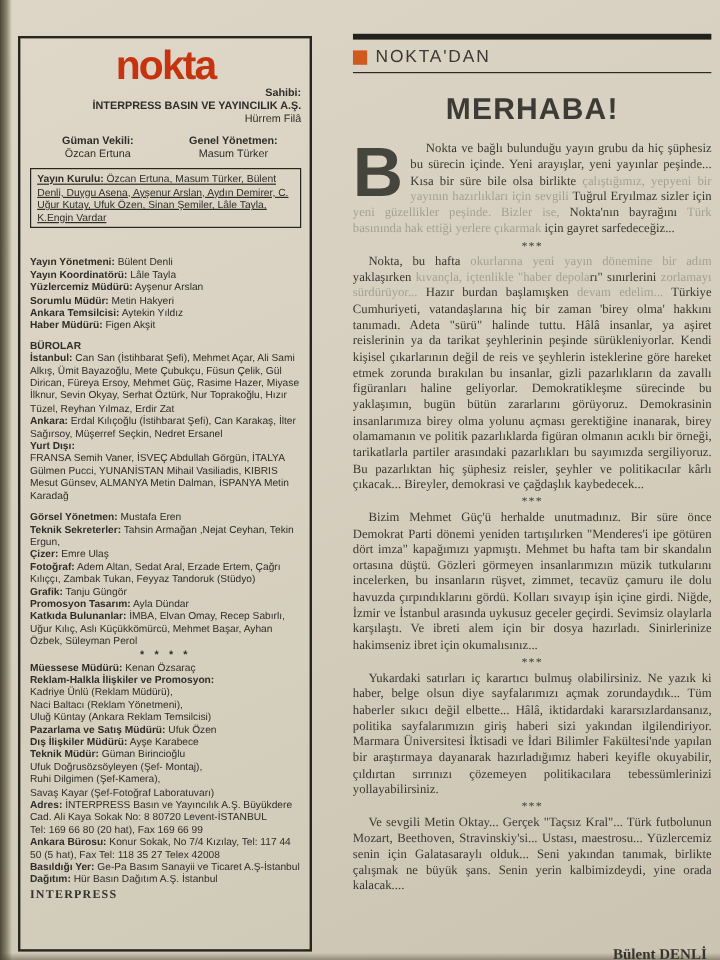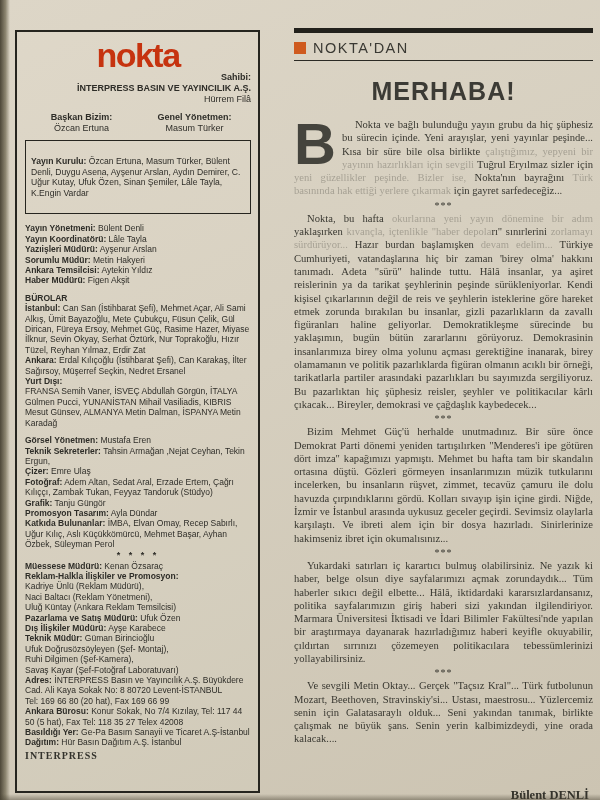--- a/index.html
+++ b/index.html
@@ -19,22 +19,22 @@
     border:2px solid #26251f;padding:4px 7px 4px 8px;box-sizing:border-box;
     overflow:hidden;background:rgba(255,252,240,.06);
   }
   .logo{display:block;text-align:center;font-weight:bold;font-size:34px;line-height:34px;
     letter-spacing:-1.5px;color:#c6330f;margin-top:2px;}
   .c-line{text-align:right;font-size:9px;line-height:11px;}
   .c-line.bold{font-weight:bold;}
   .vek-row{display:flex;margin:7px 0 6px 0;}
   .vek{flex:1;text-align:center;font-size:9px;line-height:11px;}
   .vek b{display:block;}
-  .boardbox{border:1.5px solid #26251f;padding:15px 5px;margin:2px 0 9px 0;
-    font-size:8.6px;line-height:10.6px;}
+  .boardbox{border:1.5px solid #26251f;padding:3px 5px;margin:2px 0 23px 0;
+    font-size:8.6px;line-height:10.6px;text-decoration:underline;}
   .boardbox b{font-weight:bold;}
   .m-lines{font-size:8.5px;line-height:10.4px;}
   .m-line b{font-weight:bold;}
   .m-line.gap{height:7px;}
   .m-line.stars{text-align:center;letter-spacing:3px;font-weight:bold;font-size:9px;line-height:11px;}
   .ipress{font-family:"Liberation Serif",serif;font-weight:bold;font-size:10px;
     letter-spacing:1px;margin-top:2px;color:#33322c;}
 
   
   .edit{position:absolute;left:294px;top:28px;width:299px;height:772px;overflow:hidden;}
@@ -61,35 +61,35 @@
 
 <div class="page">
 
   <div class="mastbox">
     <span class="logo">nokta</span>
     <div class="c-line bold">Sahibi:</div>
     <div class="c-line bold">İNTERPRESS BASIN VE YAYINCILIK A.Ş.</div>
     <div class="c-line">Hürrem Filâ</div>
     <div class="vek-row">
       <div class="vek">
-        <b>Başkan Bizim:</b>
+        <b>Güman Vekili:</b>
         <span>Özcan Ertuna</span>
       </div>
       <div class="vek">
         <b>Genel Yönetmen:</b>
         <span>Masum Türker</span>
       </div>
     </div>
     <div class="boardbox">
       <b>Yayın Kurulu:</b><span> Özcan Ertuna, Masum Türker, Bülent Denli, Duygu Asena, Ayşenur Arslan, Aydın Demirer, C. Uğur Kutay, Ufuk Özen, Sinan Şemiler, Lâle Tayla, K.Engin Vardar</span>
     </div>
     <div class="m-lines">
         <div class="m-line"><b>Yayın Yönetmeni:</b> Bülent Denli</div>
         <div class="m-line"><b>Yayın Koordinatörü:</b> Lâle Tayla</div>
-        <div class="m-line"><b>Yazıişleri Müdürü:</b> Ayşenur Arslan</div>
+        <div class="m-line"><b>Yüzlercemiz Müdürü:</b> Ayşenur Arslan</div>
         <div class="m-line"><b>Sorumlu Müdür:</b> Metin Hakyeri</div>
         <div class="m-line"><b>Ankara Temsilcisi:</b> Aytekin Yıldız</div>
         <div class="m-line"><b>Haber Müdürü:</b> Figen Akşit</div>
         <div class="m-line gap"></div>
         <div class="m-line"><b>BÜROLAR</b></div>
         <div class="m-line"><b>İstanbul:</b> Can San (İstihbarat Şefi), Mehmet Açar, Ali Sami Alkış, Ümit Bayazoğlu, Mete Çubukçu, Füsun Çelik, Gül Dirican, Füreya Ersoy, Mehmet Güç, Rasime Hazer, Miyase İlknur, Sevin Okyay, Serhat  Öztürk, Nur Toprakoğlu, Hızır Tüzel, Reyhan Yılmaz, Erdir Zat</div>
         <div class="m-line"><b>Ankara:</b> Erdal Kılıçoğlu (İstihbarat Şefi), Can Karakaş, İlter Sağırsoy, Müşerref Seçkin, Nedret Ersanel</div>
         <div class="m-line"><b>Yurt Dışı:</b></div>
         <div class="m-line">FRANSA Semih Vaner, İSVEÇ Abdullah Görgün, İTALYA Gülmen Pucci, YUNANİSTAN Mihail Vasiliadis, KIBRIS Mesut Günsev, ALMANYA Metin Dalman, İSPANYA Metin Karadağ</div>
         <div class="m-line gap"></div>

